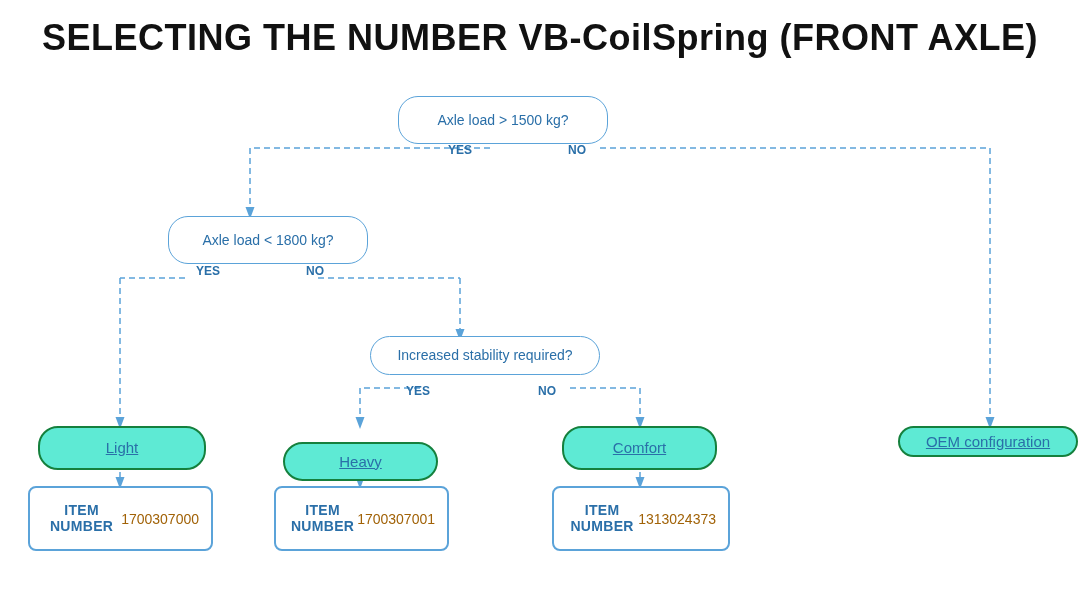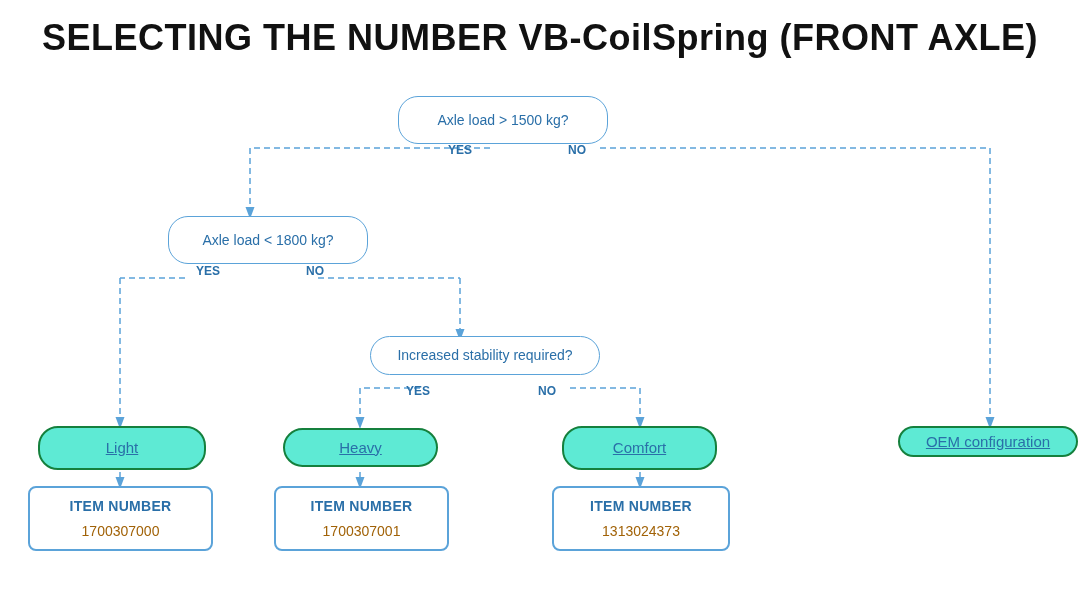--- a/index.html
+++ b/index.html
@@ -66,21 +66,21 @@
       text-decoration: underline;
     }
 
     .node-item {
       position: absolute;
       border: 2.5px solid #5ba3d9;
       border-radius: 8px;
       background: #fff;
       text-align: center;
       display: flex;
-      flex-direction: column;
+      flex-direction: row;
       align-items: center;
       justify-content: space-between;
       padding: 10px 12px;
     }
 
     .node-item .item-label {
       font-weight: 800;
       font-size: 14px;
       color: #2a6fa8;
       letter-spacing: 0.3px;
@@ -161,21 +161,21 @@
   </div>
 
   <div class="yes-no-label" style="left:406px; top:316px;">YES</div>
 
   <div class="yes-no-label" style="left:538px; top:316px;">NO</div>
 
   <div class="node-result" style="left:38px; top:358px; width:168px; height:44px;">
     <span>Light</span>
   </div>
 
-  <div class="node-result" style="left:283px; top:360px; width:155px; height:39px;text-align:center;">
+  <div class="node-result" style="left:283px; top:374px; width:155px; height:39px;text-align:center;">
     <span>Heavy</span>
   </div>
 
   <div class="node-result" style="left:562px; top:358px; width:155px; height:44px;">
     <span>Comfort</span>
   </div>
 
   <div class="node-result" style="left:898px; top:358px; width:180px; height:31px;">
     <span>OEM configuration</span>
   </div>

